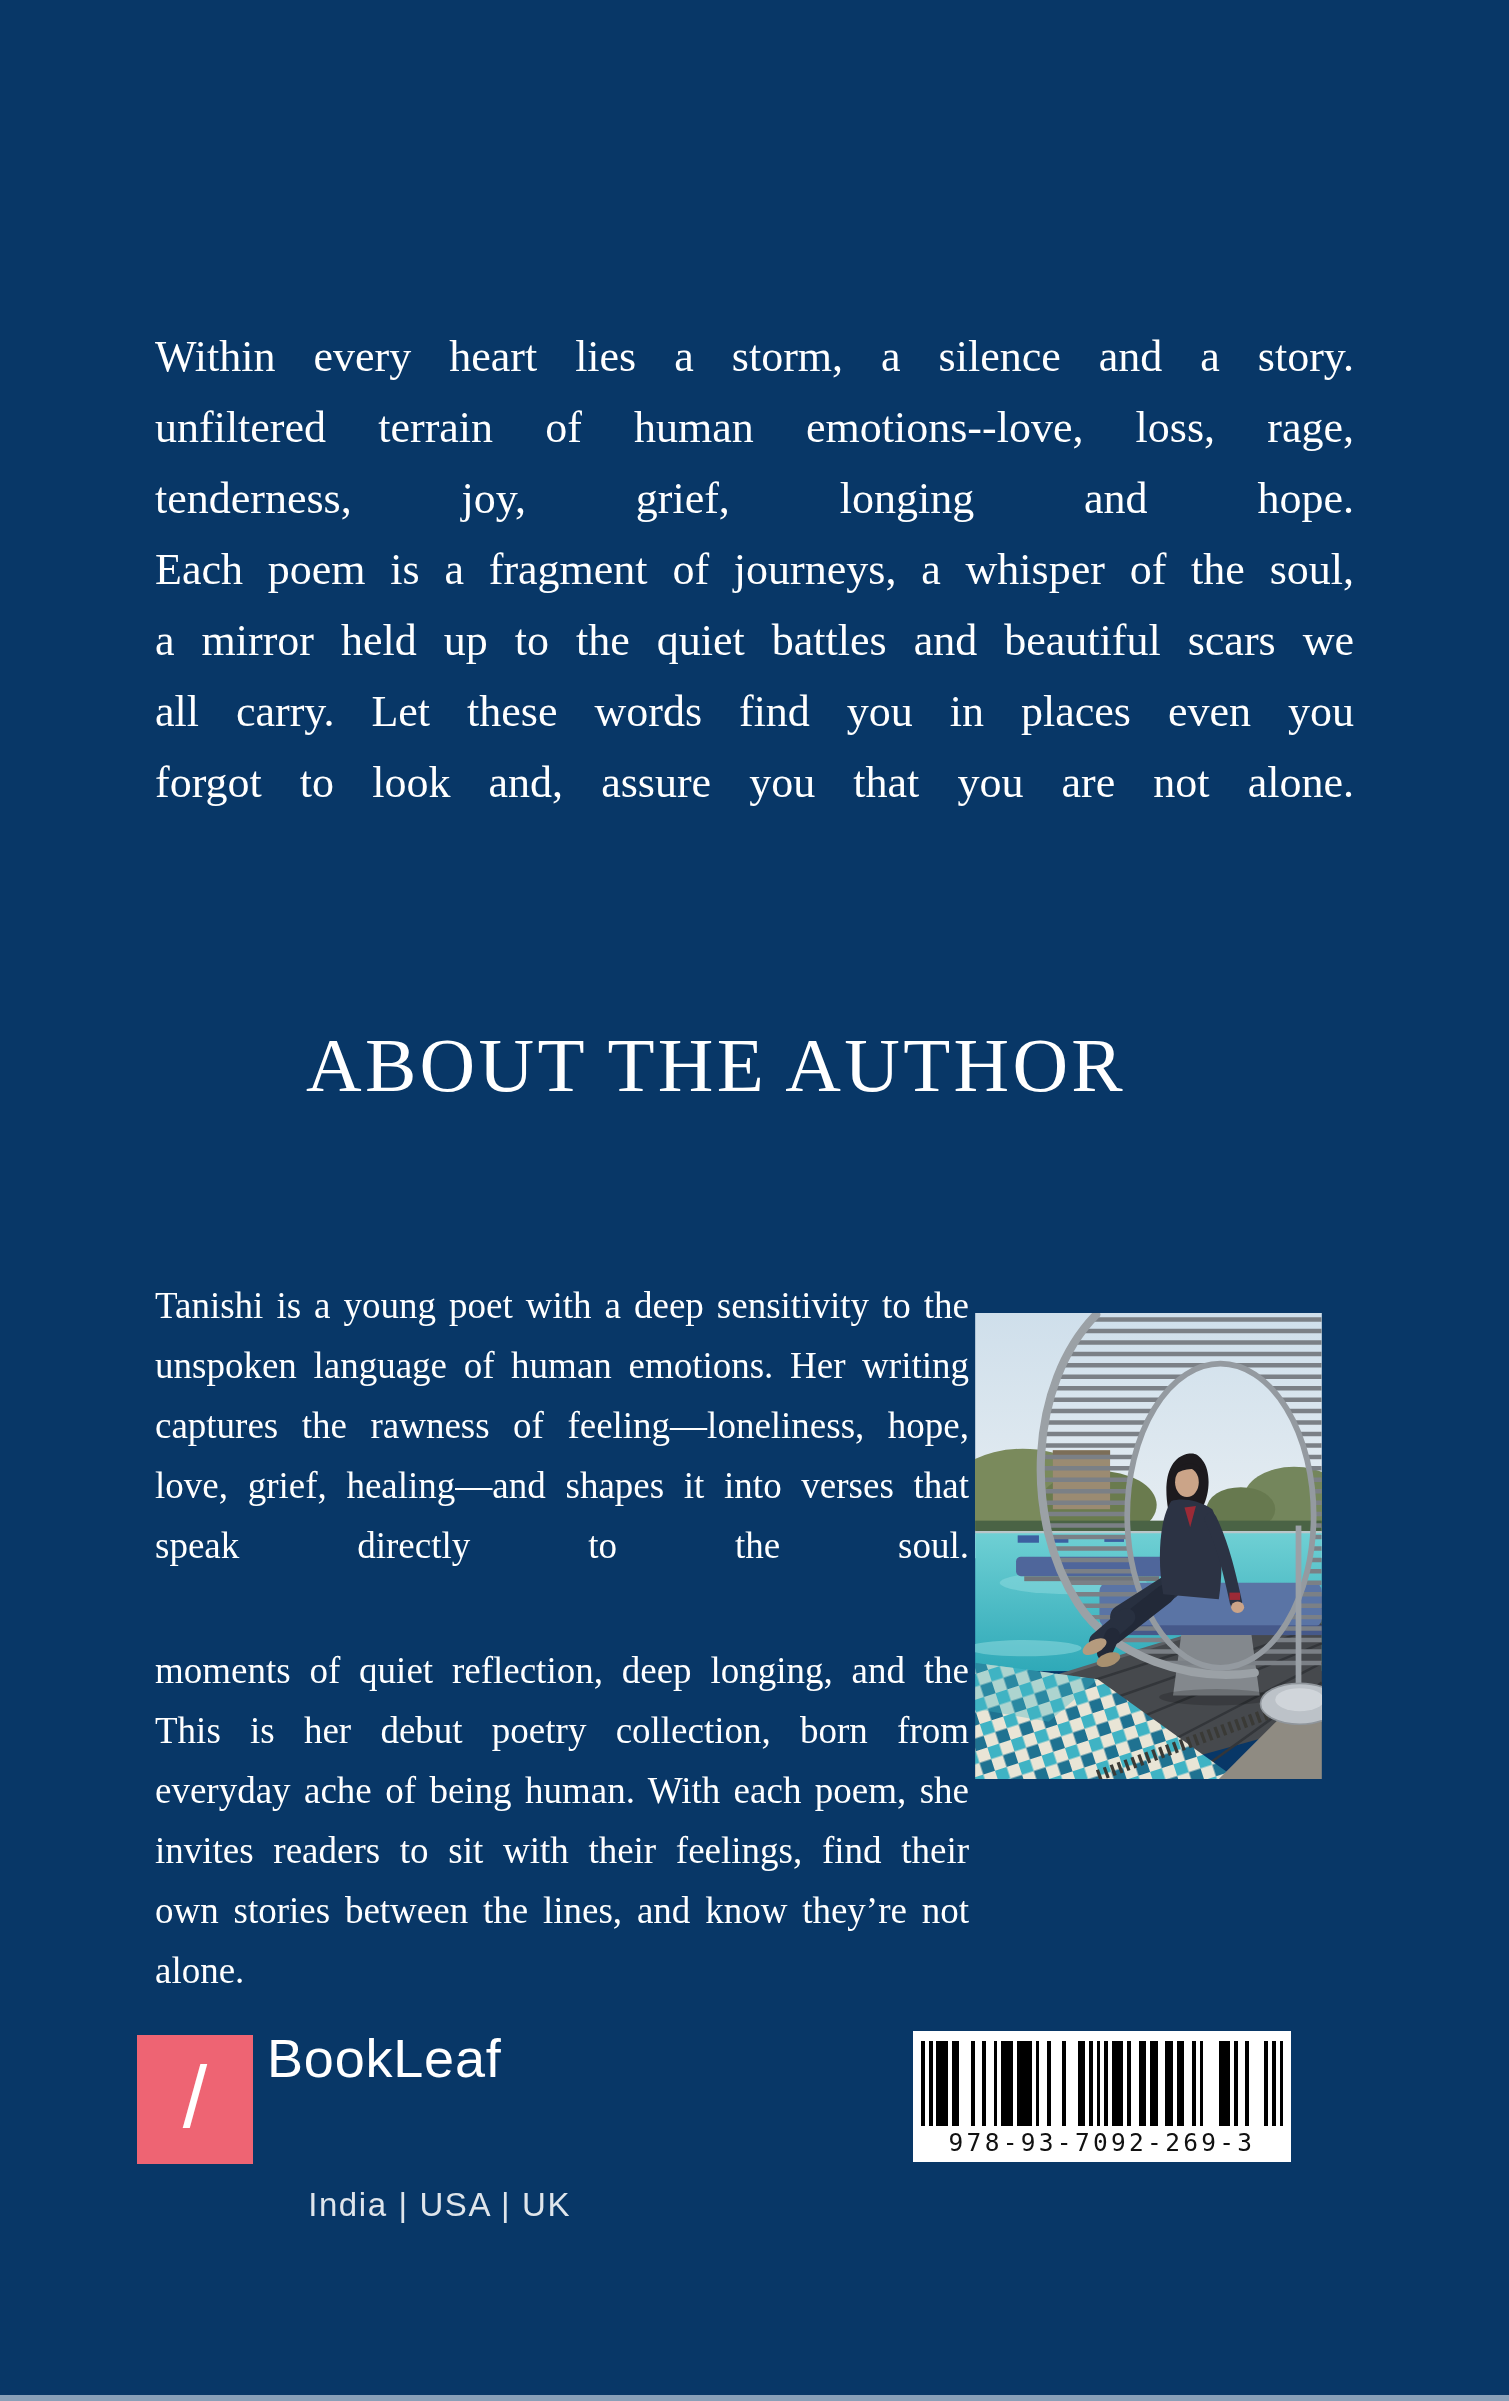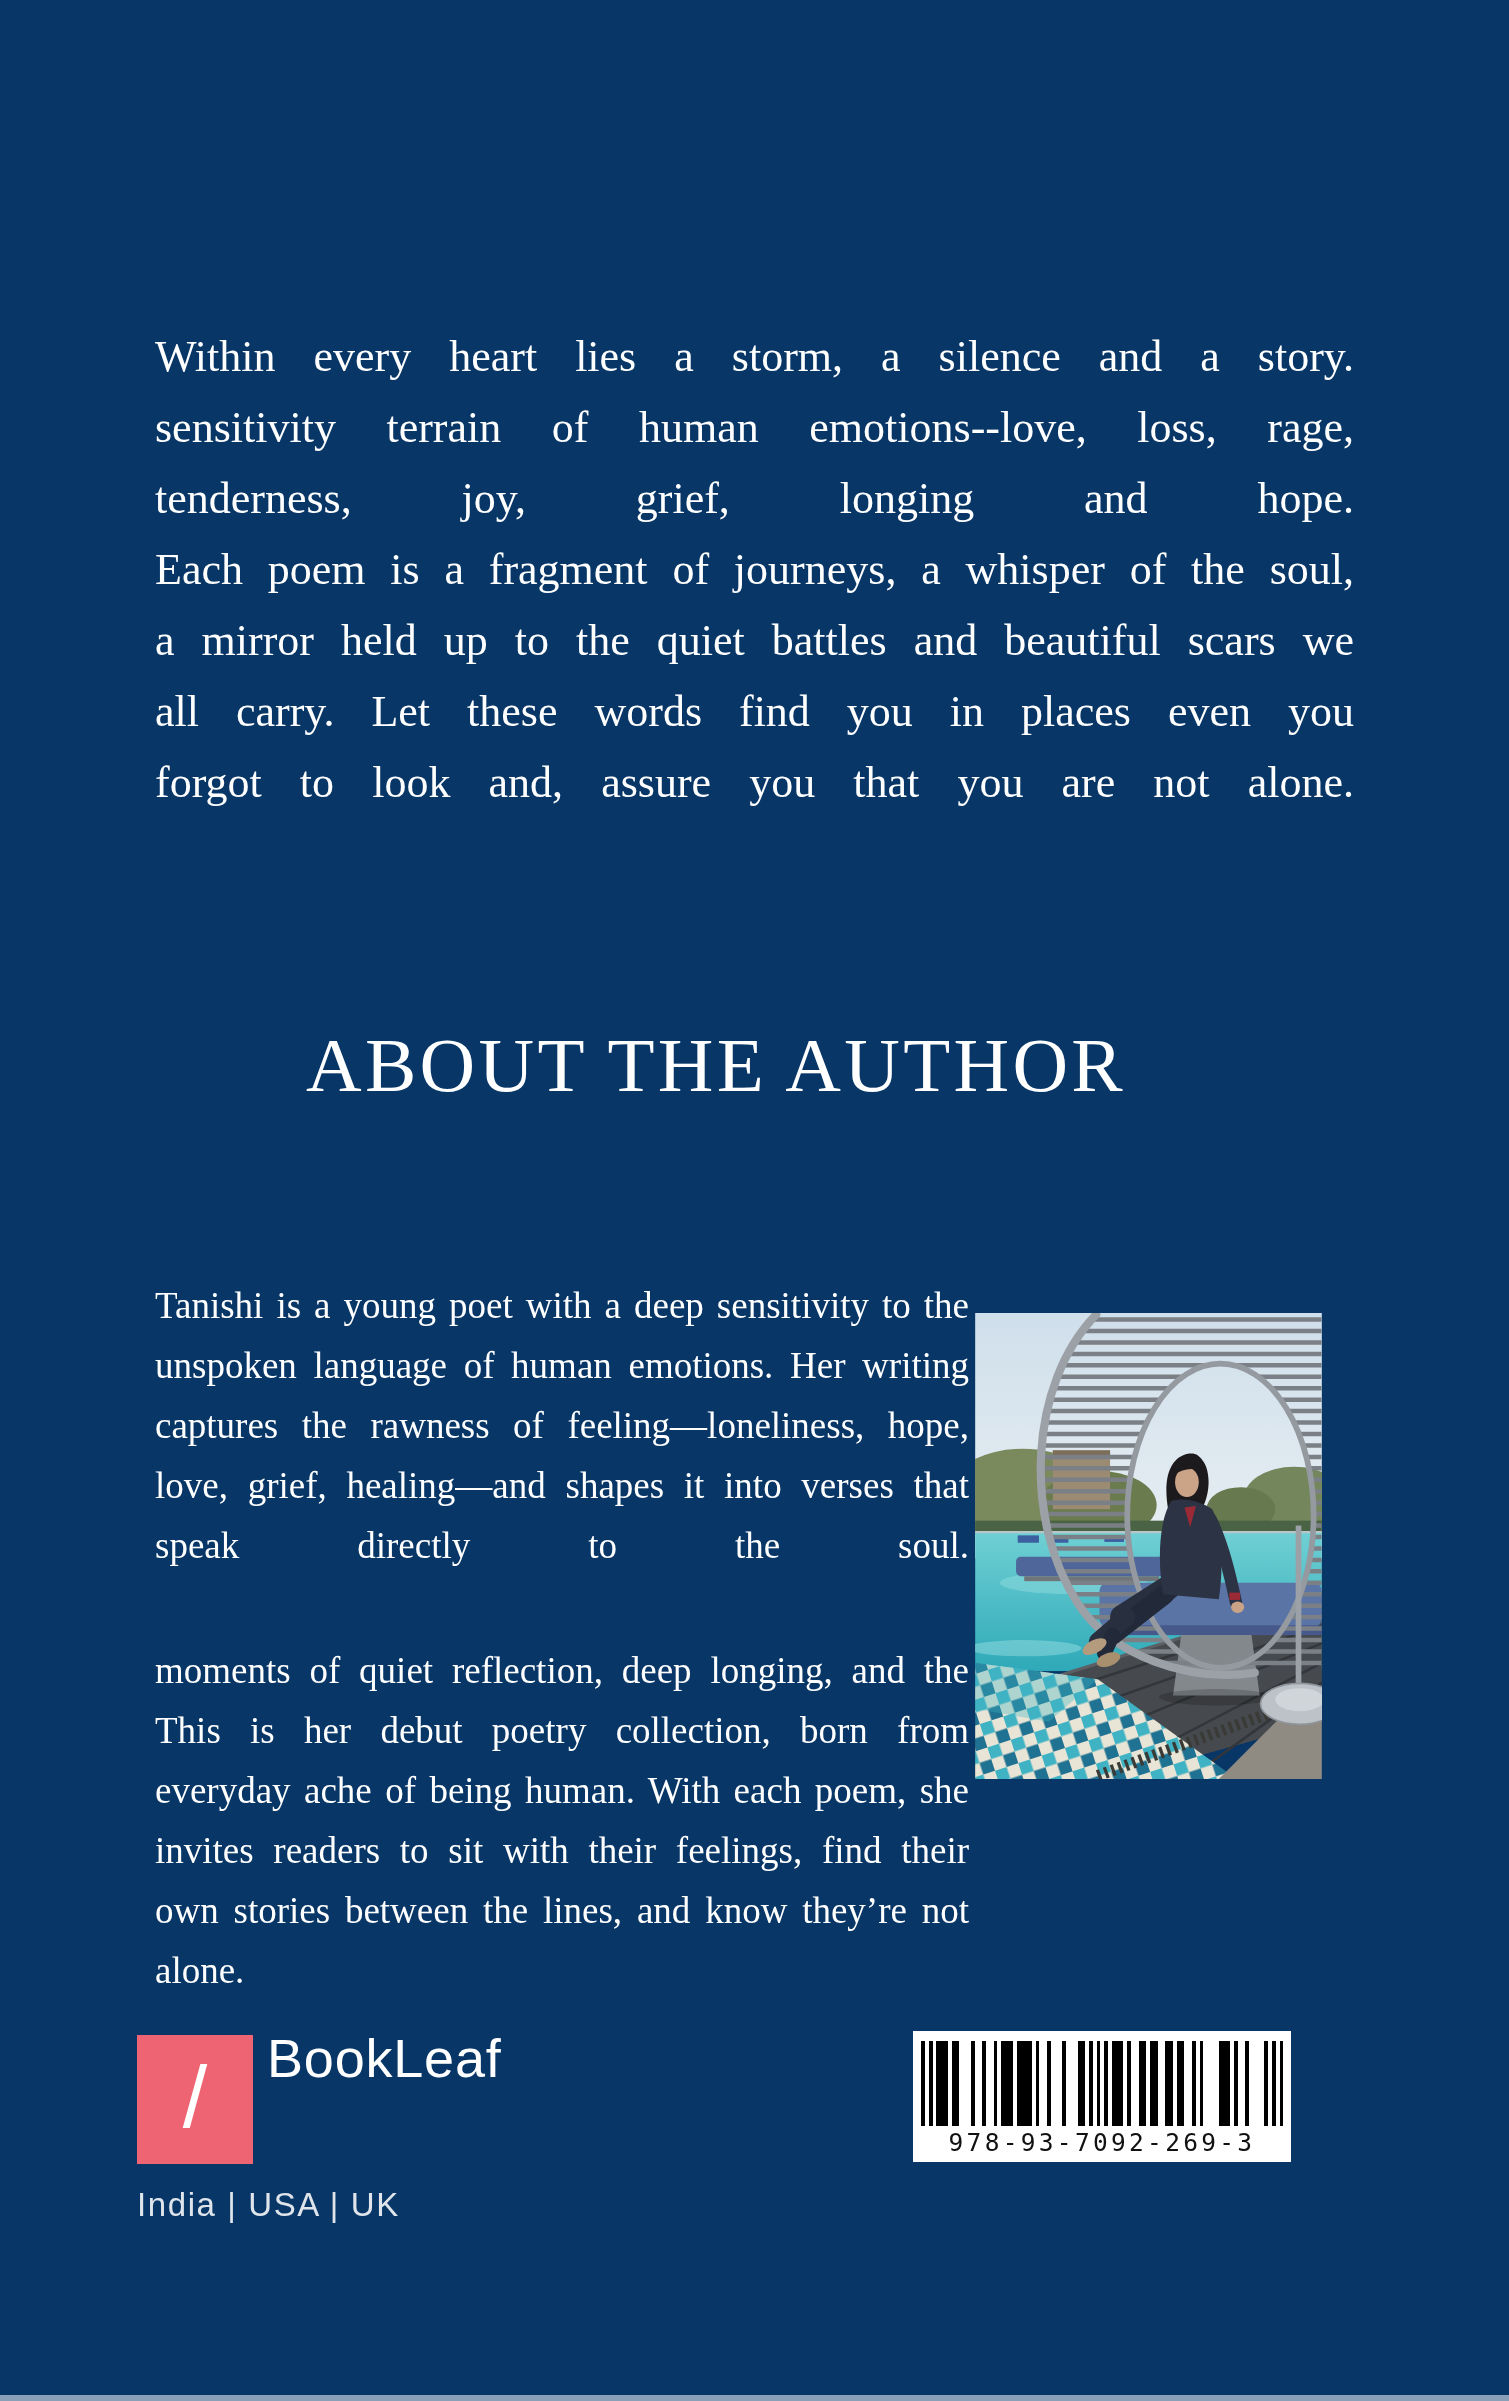--- a/index.html
+++ b/index.html
@@ -57,21 +57,21 @@
   }
   .logo-text{
     left:267px;top:2021px;width:344px;
     color:#ffffff;
     font-family:"Liberation Sans","DejaVu Sans",sans-serif;
     font-size:54px;font-weight:300;line-height:74px;
     letter-spacing:0.8px;
   }
   .regions{
     left:137px;top:2186px;width:434px;
-    text-align:left;color:#dfe5eb;
+    text-align:right;color:#dfe5eb;
     font-family:"Liberation Sans","DejaVu Sans",sans-serif;
     font-size:33px;font-weight:300;letter-spacing:1.6px;
   }
 
   
   .barcode-box{
     left:913px;top:2031px;width:378px;height:131px;
     background:#ffffff;
     display:flex;flex-direction:column;align-items:stretch;
   }
@@ -90,21 +90,21 @@
 
   .footer-strip{
     left:0;bottom:0;width:100%;height:5.7px;
   }
 </style>
 </head>
 <body style="background: rgb(8, 55, 103);">
 
 <div class="abs blurb">
     <div class="jline">Within every heart lies a storm, a silence and a story.</div>
-    <div class="jline">sensitivity terrain of human emotions--love, loss, rage,</div>
+    <div class="jline">unfiltered terrain of human emotions--love, loss, rage,</div>
     <div class="jline">tenderness, joy, grief, longing and hope.</div>
     <div class="jline">Each poem is a fragment of journeys, a whisper of the soul,</div>
     <div class="jline">a mirror held up to the quiet battles and beautiful scars we</div>
     <div class="jline">all carry. Let these words find you in places even you</div>
     <div class="jline">forgot to look and, assure you that you are not alone.</div>
   </div>
 
 <div class="abs about-heading">ABOUT THE AUTHOR</div>
 
 <div class="abs bio">

